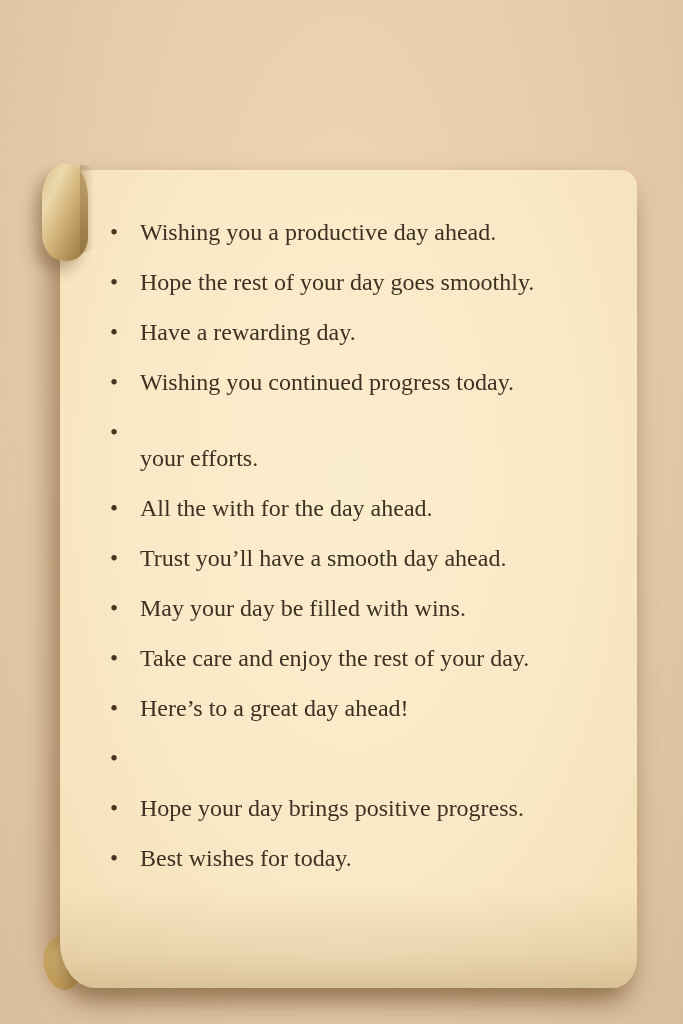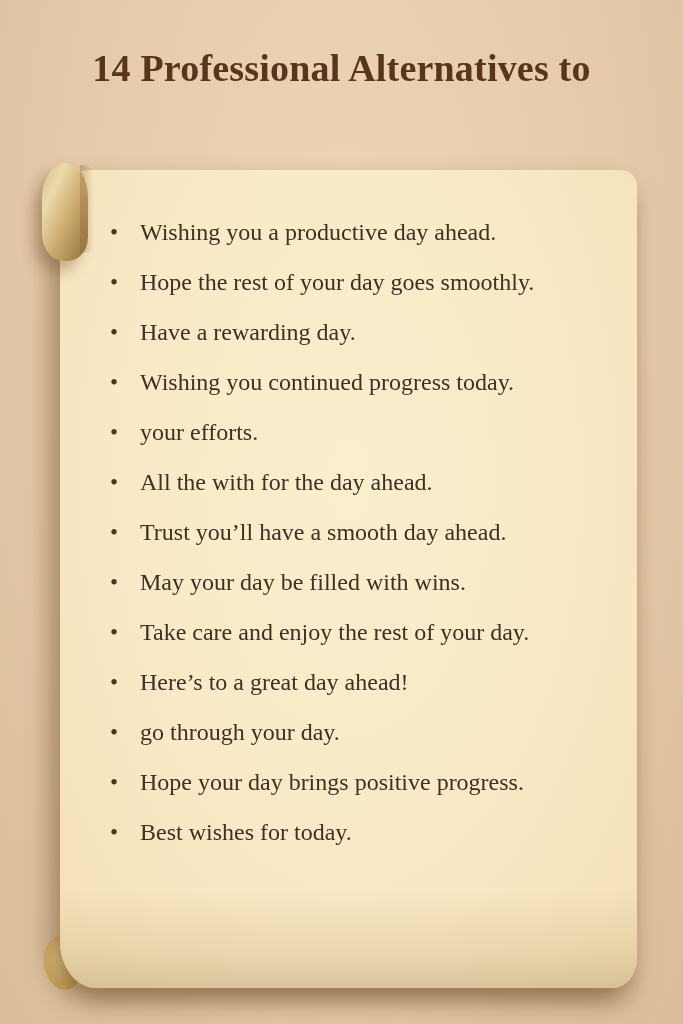--- a/index.html
+++ b/index.html
@@ -97,28 +97,27 @@
     margin-bottom: 15px;
   }
   .bullet {
     flex: 0 0 30px;
     width: 30px;
     color: #4a331f;
     font-size: 23px;
     line-height: 35px;
   }
   .item-text { flex: 1 1 auto; }
-  .l2 { display: block; }
+  .l2 { display: block; margin-top: 26px; }
   .l2:empty { display: none; }
 </style>
 </head>
 <body>
 
 <div class="title">
-  <span>14 Professional Alternatives to</span>
 </div>
 
 <div class="paper">
   <div class="curl"></div>
   <div class="roll-end"></div>
 
   <ul class="phrase-list">
     <li>
         <span class="bullet">•</span>
         <span class="item-text"><span>Wishing you a productive day ahead.</span></span>
@@ -154,21 +153,21 @@
     <li>
         <span class="bullet">•</span>
         <span class="item-text"><span>Take care and enjoy the rest of your day.</span></span>
       </li>
     <li>
         <span class="bullet">•</span>
         <span class="item-text"><span>Here’s to a great day ahead!</span></span>
       </li>
     <li>
         <span class="bullet">•</span>
-        <span class="item-text"><span class="l2">go through your day.</span></span>
+        <span class="item-text"></span>
       </li>
     <li>
         <span class="bullet">•</span>
         <span class="item-text"><span>Hope your day brings positive progress.</span></span>
       </li>
     <li>
         <span class="bullet">•</span>
         <span class="item-text"><span>Best wishes for today.</span></span>
       </li>
   </ul>

